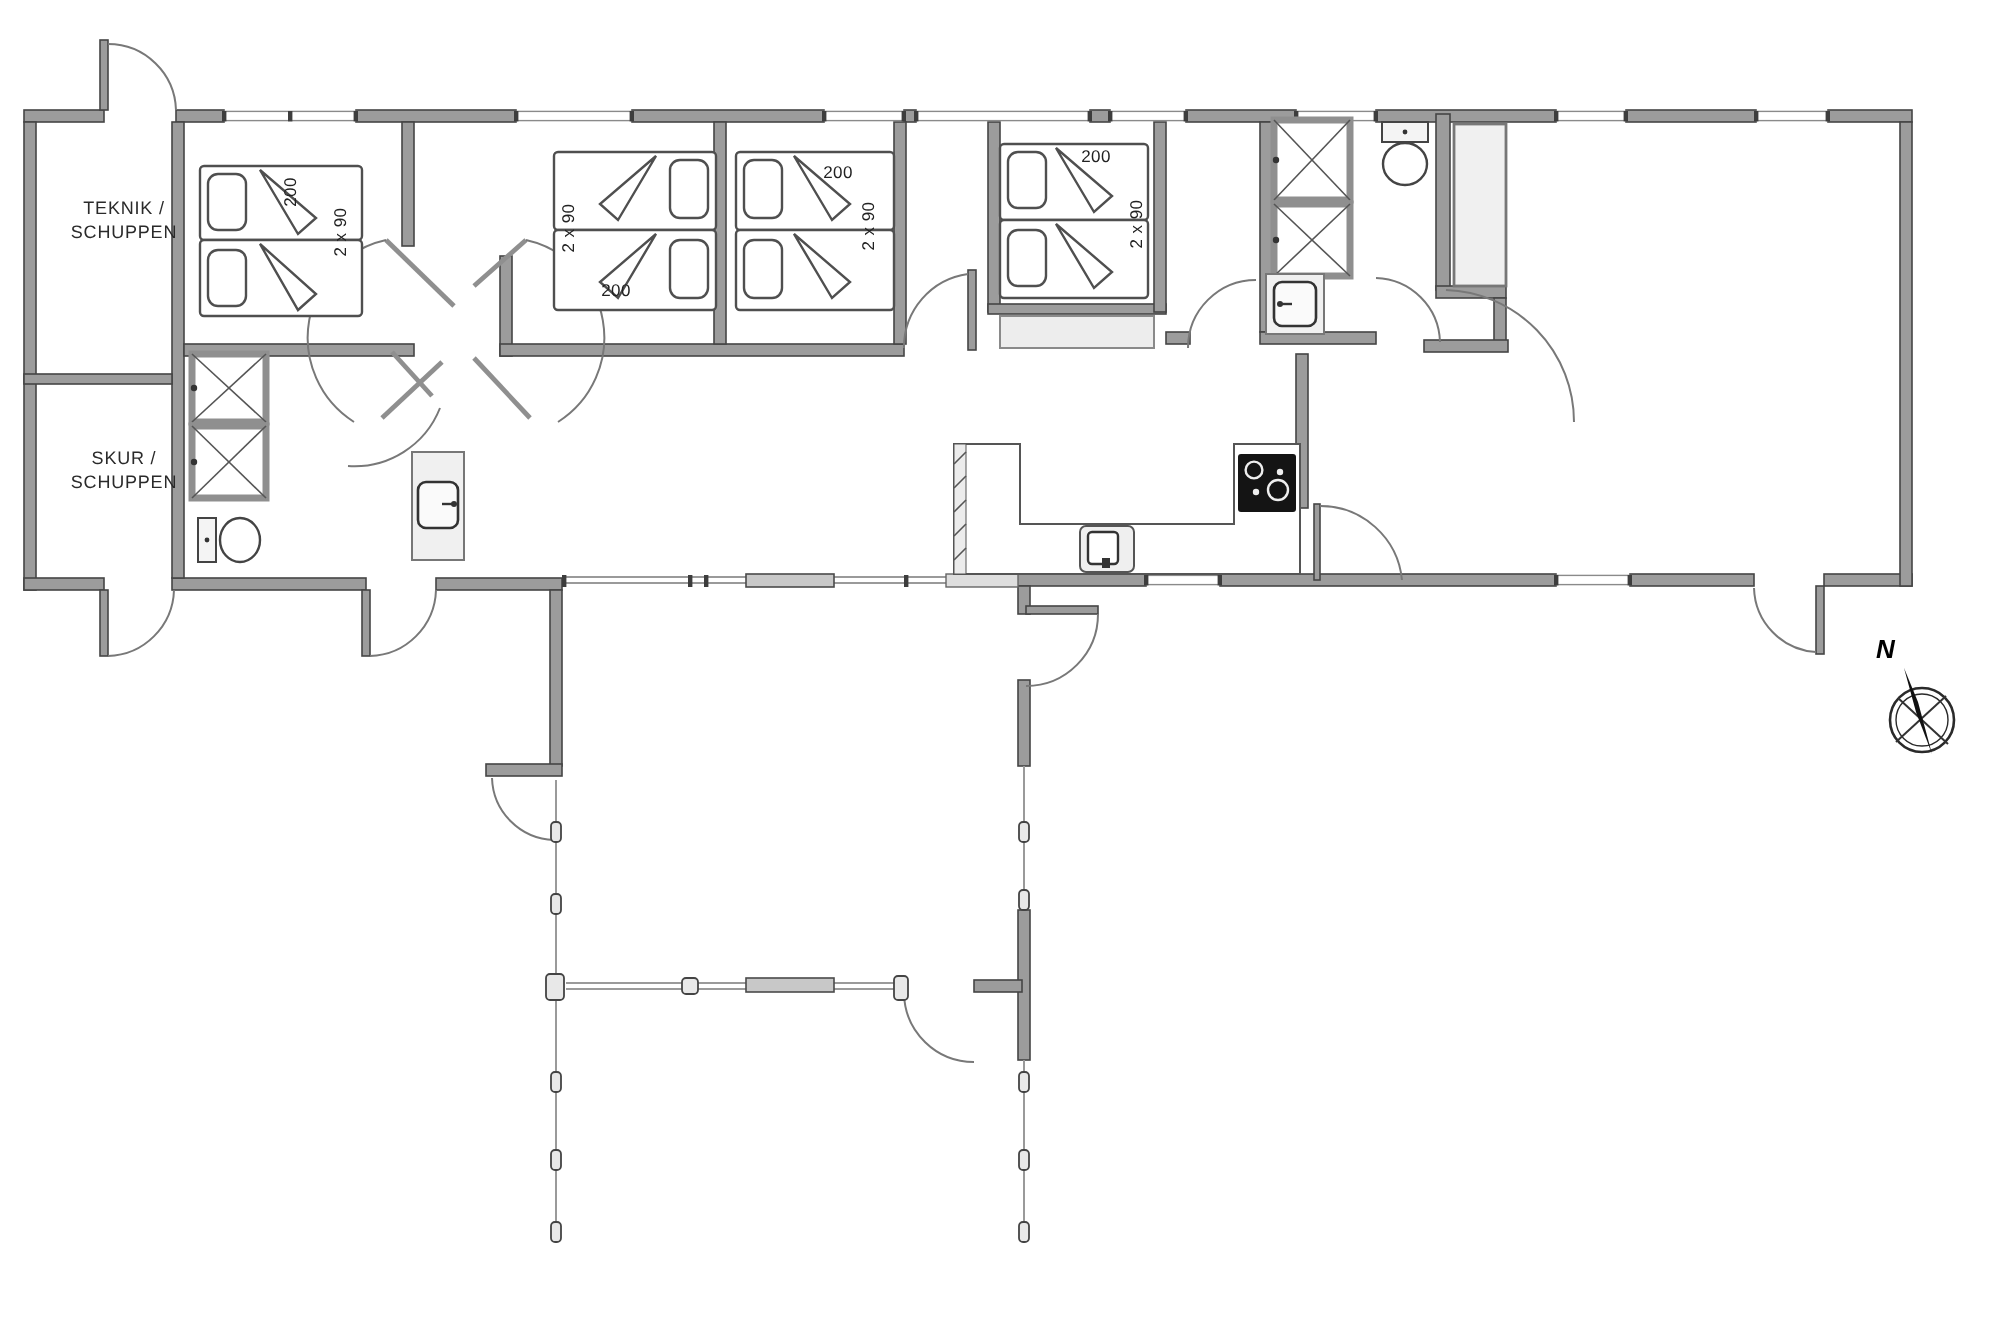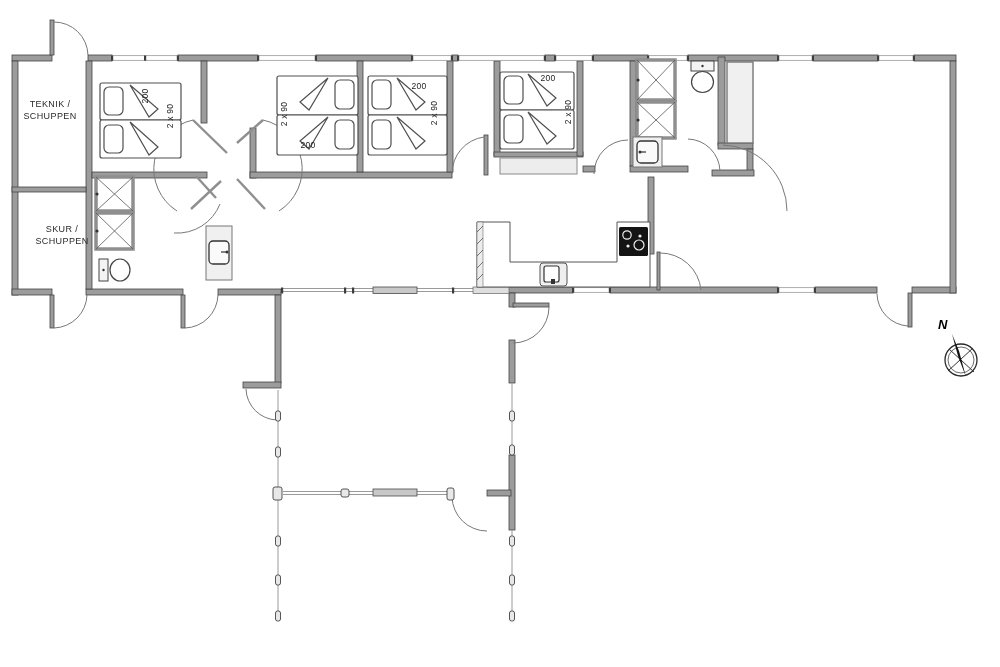--- a/index.html
+++ b/index.html
@@ -363,21 +363,21 @@
 
   <g>
     <circle cx="961" cy="360" r="16" fill="none" stroke="#2a2a2a" stroke-width="1.3"></circle>
     <circle cx="961" cy="360" r="13" fill="none" stroke="#2a2a2a" stroke-width="0.7"></circle>
     <line x1="949" y1="349" x2="974" y2="372" stroke="#333333" stroke-width="1"></line>
     <line x1="973" y1="348" x2="948" y2="371" stroke="#333333" stroke-width="1"></line>
     <polygon points="952,334 959,351 966,377 958,356" fill="#111111"></polygon>
   </g>
 </svg>
 
-  <div class="room-label" style="left:12px;top:99px;width:76px;">
+  <div class="room-label" style="left:24px;top:99px;width:76px;">
     <div>TEKNIK /</div>
     <div>SCHUPPEN</div>
   </div>
   <div class="room-label" style="left:12px;top:224px;width:100px;">
     <div>SKUR /</div>
     <div>SCHUPPEN</div>
   </div>
 
   <div class="bed-label vlab" style="left:125px;top:91px;">200</div>
   <div class="bed-label vlab" style="left:150px;top:111px;">2 x 90</div>

